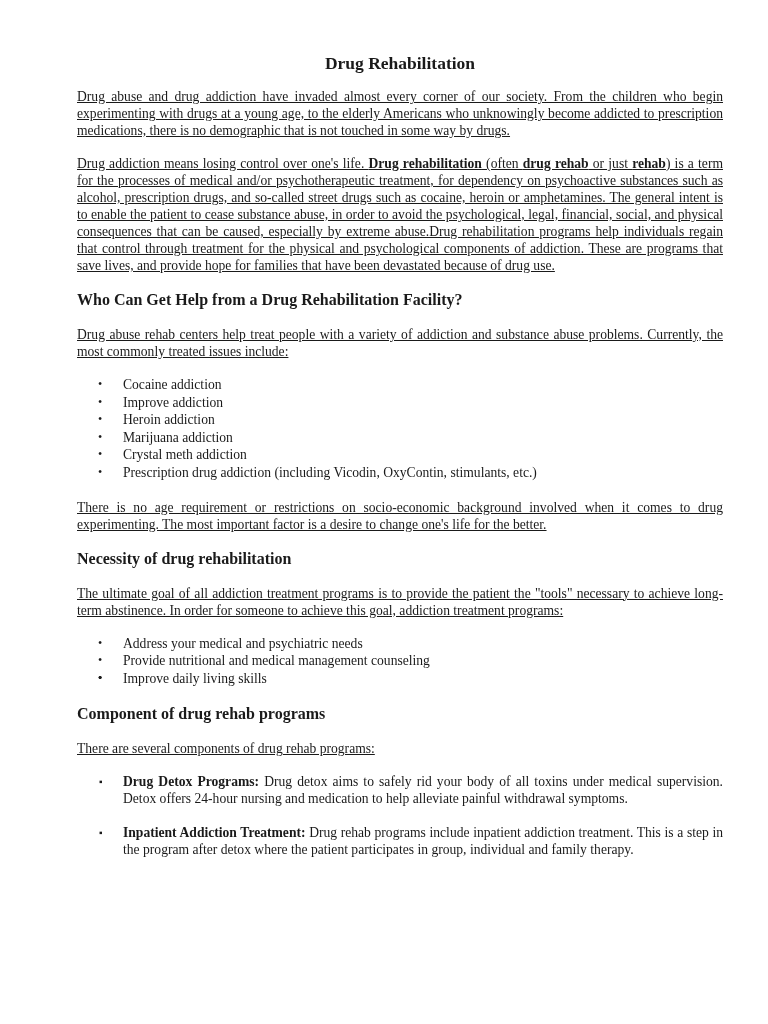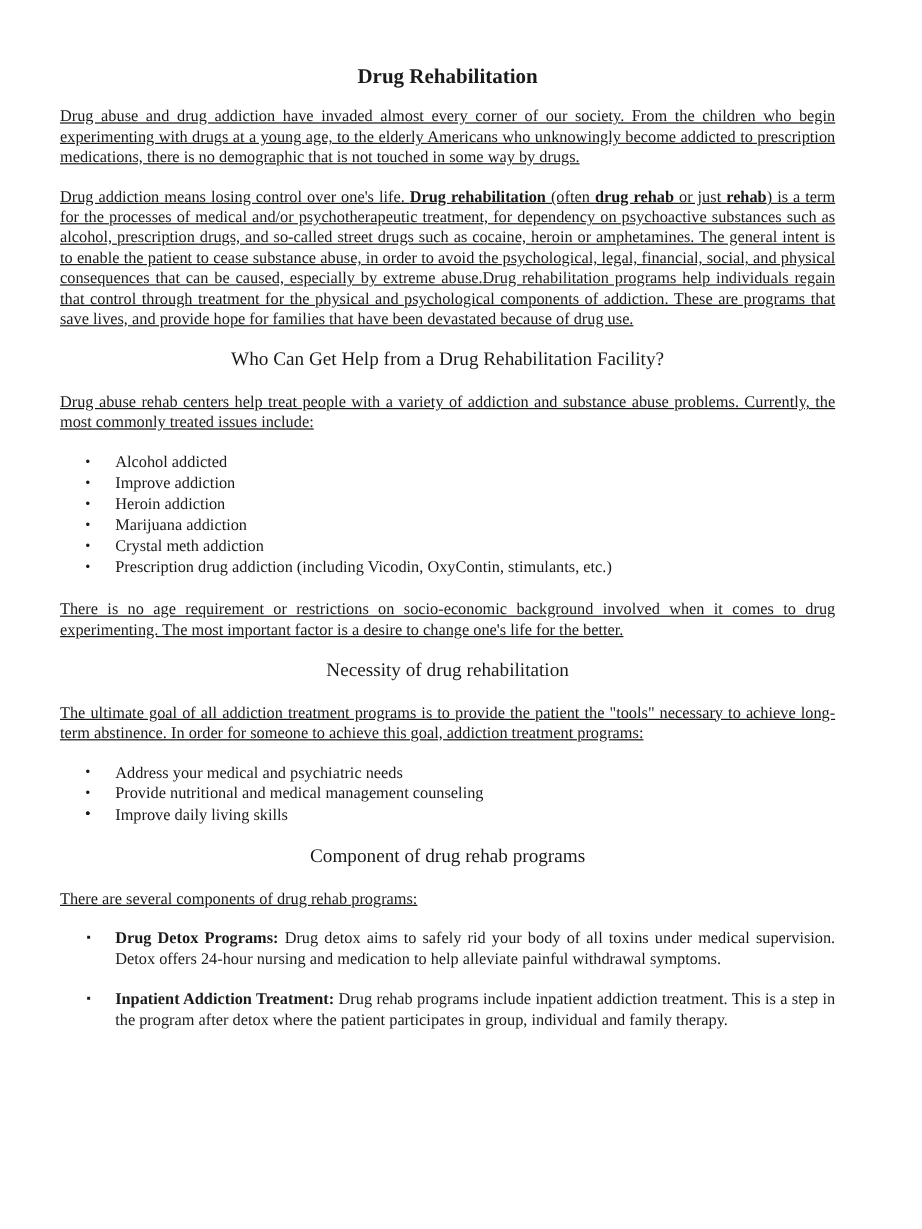--- a/index.html
+++ b/index.html
@@ -10,44 +10,43 @@
     body {
       width: 768px;
       height: 1024px;
       overflow: hidden;
       position: relative;
       font-family: "Liberation Serif", "DejaVu Serif", serif;
       color: #1a1a1a;
     }
     .page {
       position: absolute;
-      left: 50px;
+      left: 77px;
       top: 52px;
       width: 646px;
       font-size: 13.6px;
       line-height: 17px;
     }
     .title {
       text-align: center;
       font-weight: bold;
       font-size: 17.5px;
       line-height: 22px;
       margin: 0 0 14px 0;
     }
     p {
       margin: 0 0 16px 0;
       text-align: justify;
       text-decoration: underline;
     }
     h2 {
       font-size: 16px;
-      font-weight: normal;
+      font-weight: bold;
       margin: 0 0 16px 0;
       line-height: 20px;
-      text-align: center;
     }
     ul.dots {
       list-style: none;
       margin: 0 0 17px 0;
       padding: 0;
     }
     ul.dots li {
       position: relative;
       padding-left: 46px;
       line-height: 17.6px;
@@ -84,21 +83,21 @@
 
   <div class="title">Drug Rehabilitation</div>
 
   <p>Drug abuse and drug addiction have invaded almost every corner of our society. From the children who begin experimenting with drugs at a young age, to the elderly Americans who unknowingly become addicted to prescription medications, there is no demographic that is not touched in some way by drugs.</p>
 
   <p><span>Drug addiction means losing control over one's life. </span><b>Drug rehabilitation</b><span> (often </span><b>drug rehab</b><span> or just </span><b>rehab</b><span>) is a term for the processes of medical and/or psychotherapeutic treatment, for dependency on psychoactive substances such as alcohol, prescription drugs, and so-called street drugs such as cocaine, heroin or amphetamines. The general intent is to enable the patient to cease substance abuse, in order to avoid the psychological, legal, financial, social, and physical consequences that can be caused, especially by extreme abuse.Drug rehabilitation programs help individuals regain that control through treatment for the physical and psychological components of addiction. These are programs that save lives, and provide hope for families that have been devastated because of drug use.</span></p>
 
   <h2>Who Can Get Help from a Drug Rehabilitation Facility?</h2>
   <p>Drug abuse rehab centers help treat people with a variety of addiction and substance abuse problems. Currently, the most commonly treated issues include:</p>
   <ul class="dots">
-    <li><span class="bullet">•</span><span>Alcohol addicted</span></li>
+    <li><span class="bullet">•</span><span>Cocaine addiction</span></li>
     <li><span class="bullet">•</span><span>Improve addiction</span></li>
     <li><span class="bullet">•</span><span>Heroin addiction</span></li>
     <li><span class="bullet">•</span><span>Marijuana addiction</span></li>
     <li><span class="bullet">•</span><span>Crystal meth addiction</span></li>
     <li><span class="bullet">•</span><span>Prescription drug addiction (including Vicodin, OxyContin, stimulants, etc.)</span></li>
   </ul>
   <p>There is no age requirement or restrictions on socio-economic background involved when it comes to drug experimenting. The most important factor is a desire to change one's life for the better.</p>
 
   <h2>Necessity of drug rehabilitation</h2>
   <p>The ultimate goal of all addiction treatment programs is to provide the patient the "tools" necessary to achieve long-term abstinence. In order for someone to achieve this goal, addiction treatment programs:</p>

